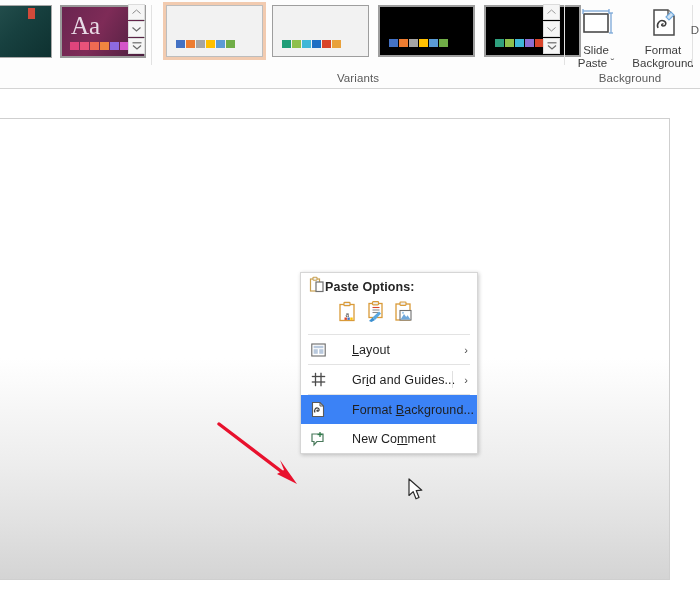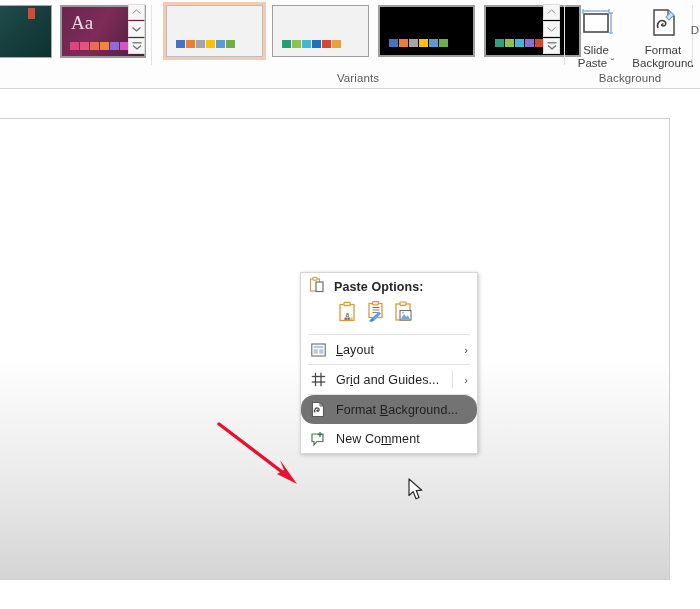--- a/index.html
+++ b/index.html
@@ -35,21 +35,21 @@
   .theme-thumb{
     position:absolute;top:5px;height:53px;
     border:1px solid #a8a8a8;
     box-sizing:border-box;
     overflow:hidden;
   }
   .theme-thumb.t1{left:-34px;width:86px;background:linear-gradient(135deg,#2b5755 0%,#17403f 55%,#0e3130 100%);}
   .theme-thumb.t2{left:60px;width:86px;background:linear-gradient(120deg,#6a2550 0%,#7e2b57 45%,#4a1f3e 100%);
     border:2px solid #9a9a9a;}
   .thumb-aa{
-    position:absolute;left:9px;top:6px;font-size:19px;color:#e8dbe6;
+    position:absolute;left:9px;top:6px;font-size:25px;color:#e8dbe6;
     font-family:"Liberation Serif",serif;letter-spacing:0px;line-height:1;
   }
   .thumb-tab{position:absolute;top:2px;width:7px;height:11px;}
   .thumb-swatches{position:absolute;bottom:6px;display:flex;gap:1px;}
   .thumb-swatches span{width:9px;height:8px;display:block;}
 
   
   .gal-scroll{position:absolute;width:17px;top:4px;}
   .gal-btn{
     width:17px;height:16px;background:#f6f6f6;border:1px solid #dcdcdc;
@@ -100,35 +100,35 @@
     background:#ffffff;
     border:1px solid #d6d6d6;
     box-shadow:1px 1px 4px rgba(0,0,0,0.22);
     box-sizing:border-box;
     z-index:40;
   }
   .ctx-paste-head{
     display:flex;align-items:center;height:28px;padding-left:8px;
   }
   .ctx-paste-head .lbl{
-    font-size:12.5px;font-weight:bold;color:#262626;margin-left:9px;letter-spacing:0.1px;
+    font-size:12.5px;font-weight:bold;color:#262626;margin-left:0;letter-spacing:0.1px;
   }
   .ctx-paste-icons{
     display:flex;gap:8px;padding:0 0 8px 37px;
   }
   .ctx-sep{height:1px;background:#e3e3e3;margin:0 7px;}
   .ctx-item{
     position:relative;display:flex;align-items:center;height:29px;
     padding-left:8px;cursor:default;
   }
   .ctx-item .ic{width:18px;height:18px;display:flex;align-items:center;justify-content:center;flex:0 0 18px;}
   .ctx-item .lbl{
-    font-size:12.5px;color:#1f1f1f;margin-left:9px;letter-spacing:0.1px;white-space:nowrap;
-  }
-  .ctx-item.hl{background:#737373;border-radius:13px;}
+    font-size:12.5px;color:#1f1f1f;margin-left:25px;letter-spacing:0.1px;white-space:nowrap;
+  }
+  .ctx-item.hl{background:#3b82f6;}
   .ctx-item .arrow{
     position:absolute;right:9px;top:50%;transform:translateY(-50%);
     font-size:11px;color:#4a4a4a;
   }
   .ctx-item .arrow-div{
     position:absolute;right:24px;top:6px;height:17px;width:1px;background:#e0e0e0;
   }
   .u{text-decoration:underline;}
 
   

